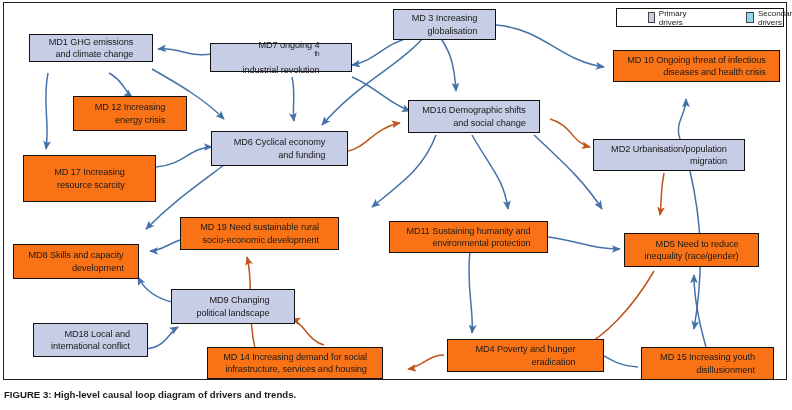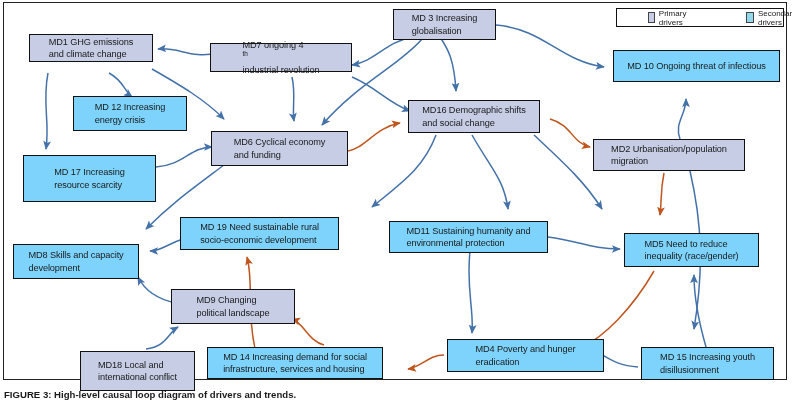--- a/index.html
+++ b/index.html
@@ -22,29 +22,29 @@
 
   
   #arrow-layer{position:absolute;left:0;top:0;width:792px;height:382px;}
 
   
   .node{
     position:absolute;
     box-sizing:border-box;
     border:1.1px solid #111;
     display:flex;align-items:center;justify-content:center;
-    text-align:left;
+    text-align:right;
     font-size:9.2px;
     line-height:1.32;
     padding:2px 3px;
     letter-spacing:-0.1px;
     z-index:5;
   }
   .primary{background:#c6cde4;}
-  .secondary{background:#7dd3fc;}
+  .secondary{background:#f97316;}
   .node span{display:block;}
   .node sup{font-size:6.4px;vertical-align:super;line-height:0;}
 
   
   #legend{
     position:absolute;left:612px;top:5px;
     width:168px;height:19px;
     border:1.2px solid #111;
     background:#fff;
     display:flex;align-items:center;justify-content:center;
@@ -181,20 +181,21 @@
     <div class="node primary" style="left:389px;top:6px;width:103px;height:31px;">
       <span>
         <span>MD 3 Increasing</span>
         <span>globalisation</span>
       </span>
     </div>
 
     <div class="node secondary" style="left:609px;top:47px;width:167px;height:32px;">
       <span>
         <span>MD 10 Ongoing threat of infectious</span>
+        <span>diseases and health crisis</span>
       </span>
     </div>
 
     <div class="node primary" style="left:404px;top:97px;width:132px;height:33px;">
       <span>
         <span>MD16 Demographic shifts</span>
         <span>and social change</span>
       </span>
     </div>
 
@@ -240,21 +241,21 @@
       </span>
     </div>
 
     <div class="node primary" style="left:167px;top:286px;width:124px;height:35px;">
       <span>
         <span>MD9 Changing</span>
         <span>political landscape</span>
       </span>
     </div>
 
-    <div class="node primary" style="left:29px;top:348px;width:115px;height:40px;margin-left:47px;">
+    <div class="node primary" style="left:29px;top:320px;width:115px;height:34px;">
       <span>
         <span>MD18 Local and</span>
         <span>international conflict</span>
       </span>
     </div>
 
     <div class="node secondary" style="left:203px;top:344px;width:176px;height:32px;">
       <span>
         <span>MD 14 Increasing demand for social</span>
         <span>infrastructure, services and housing</span>

